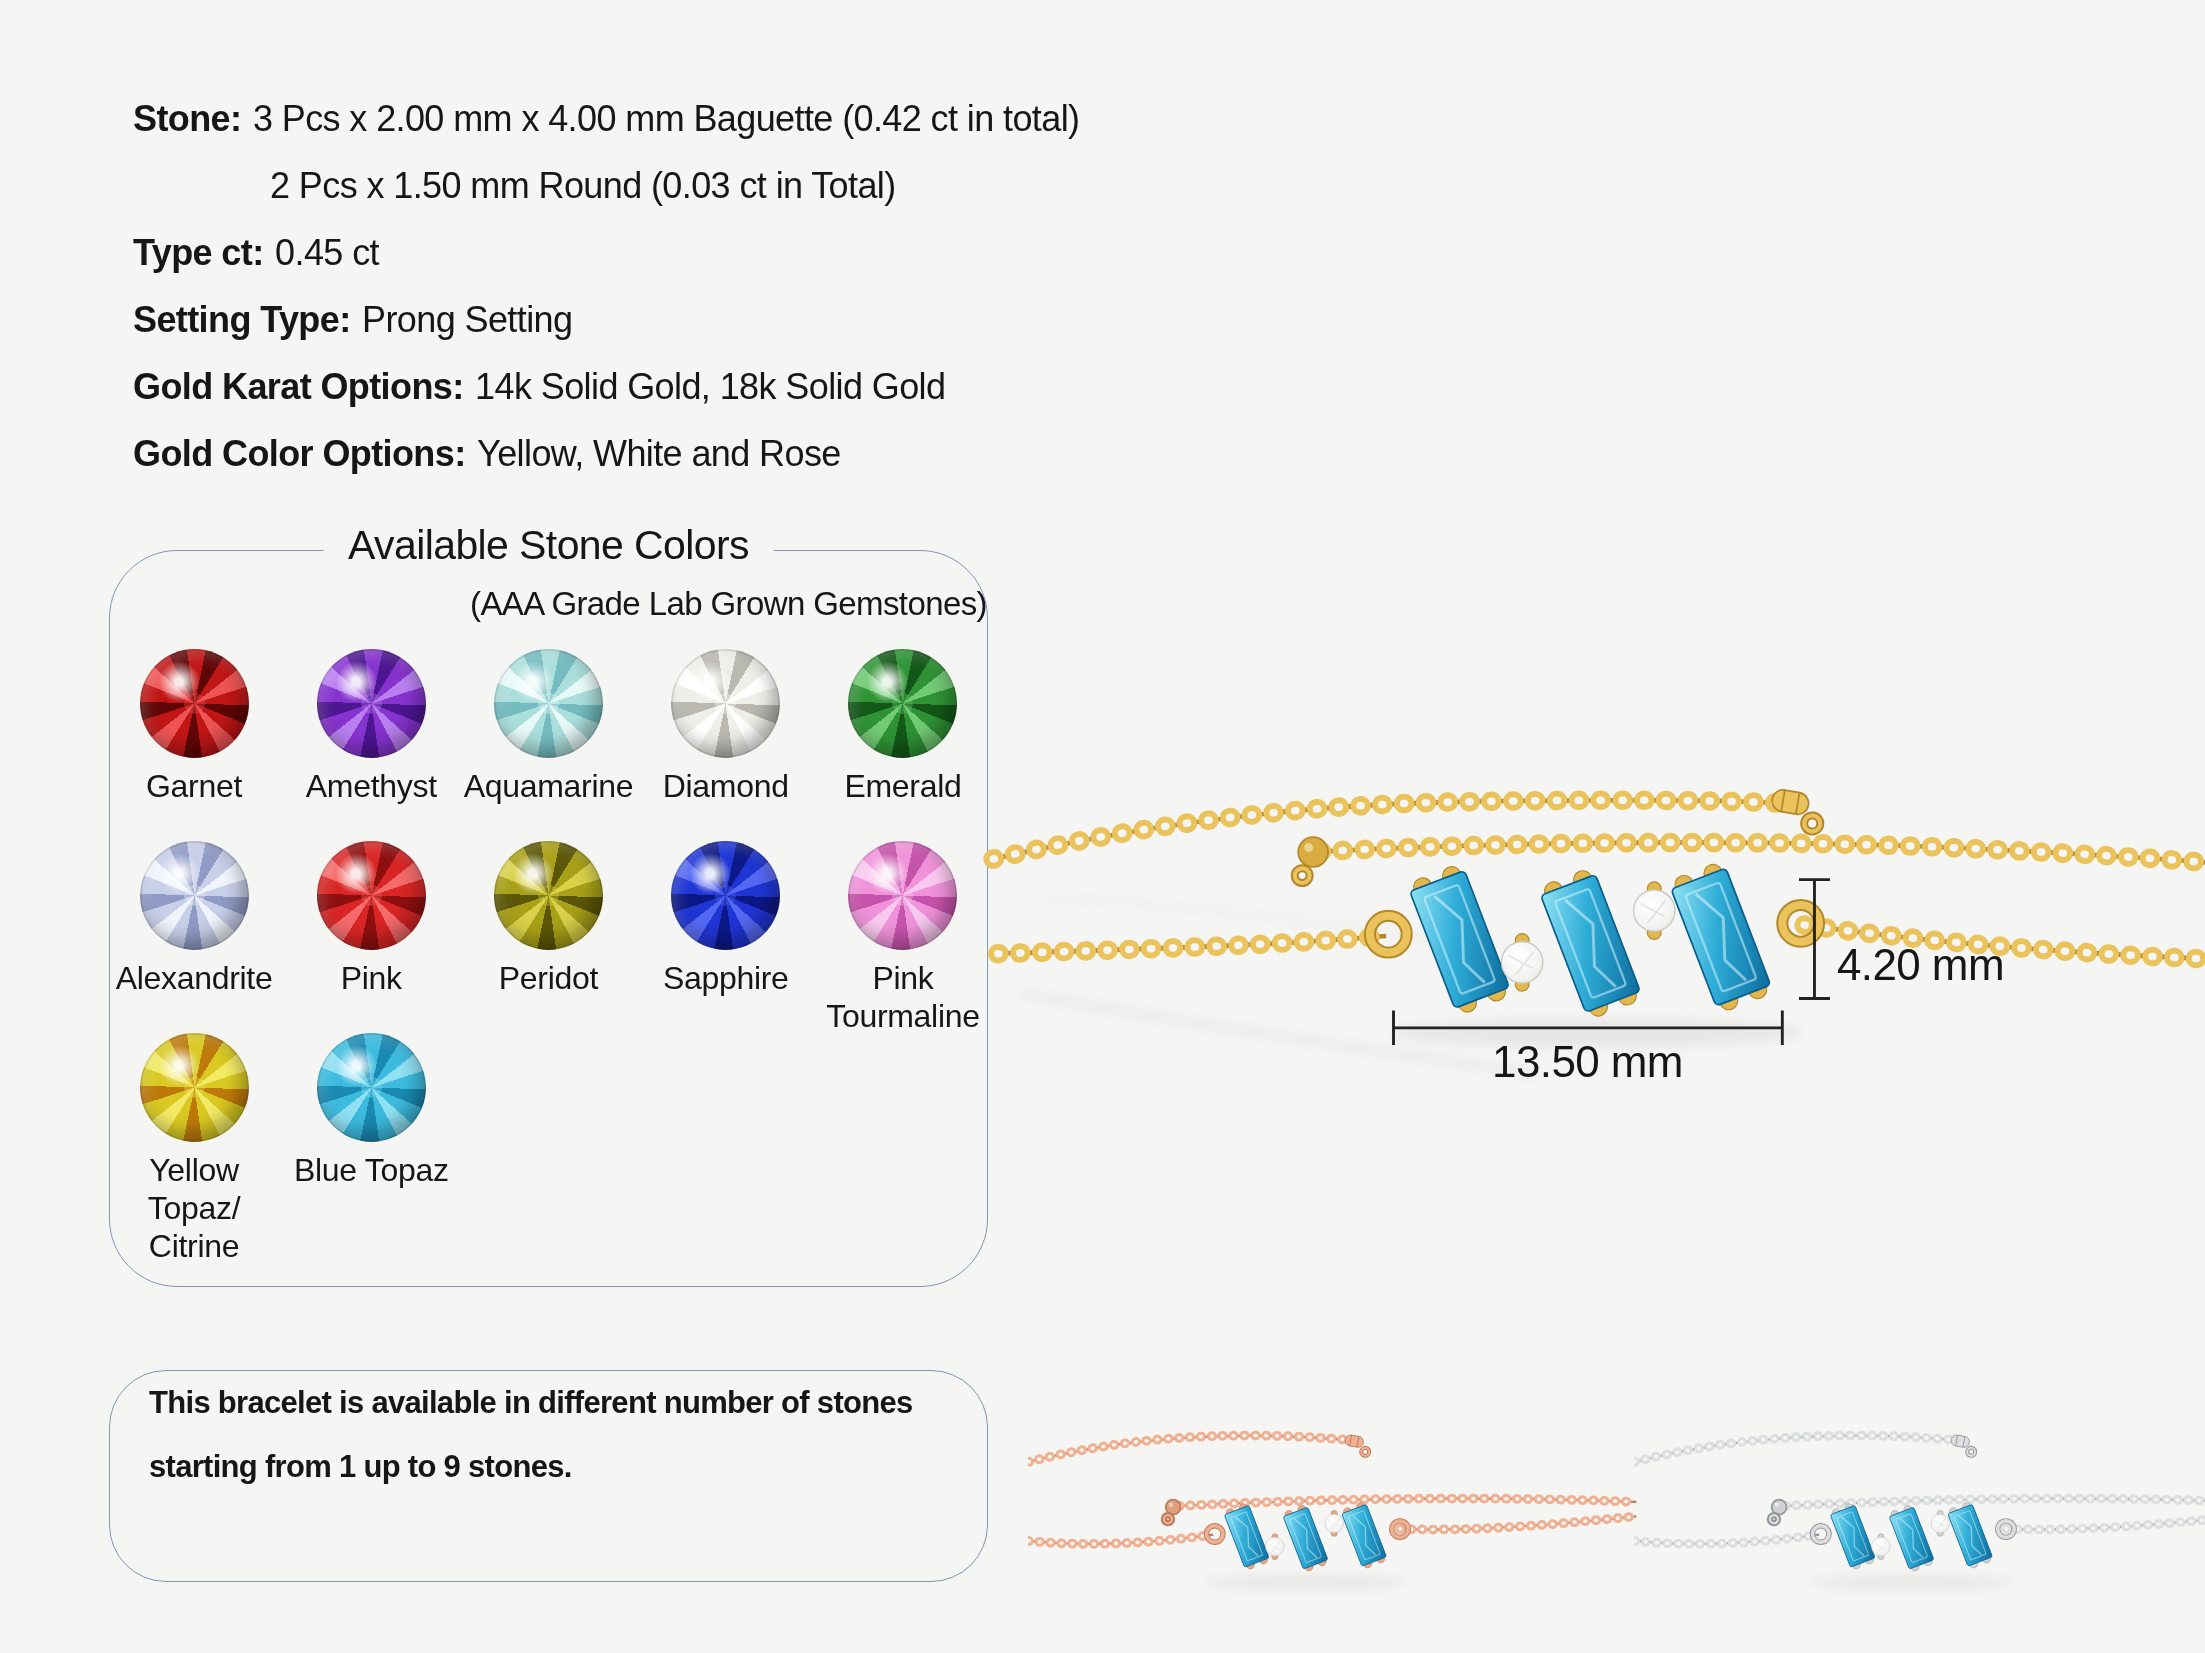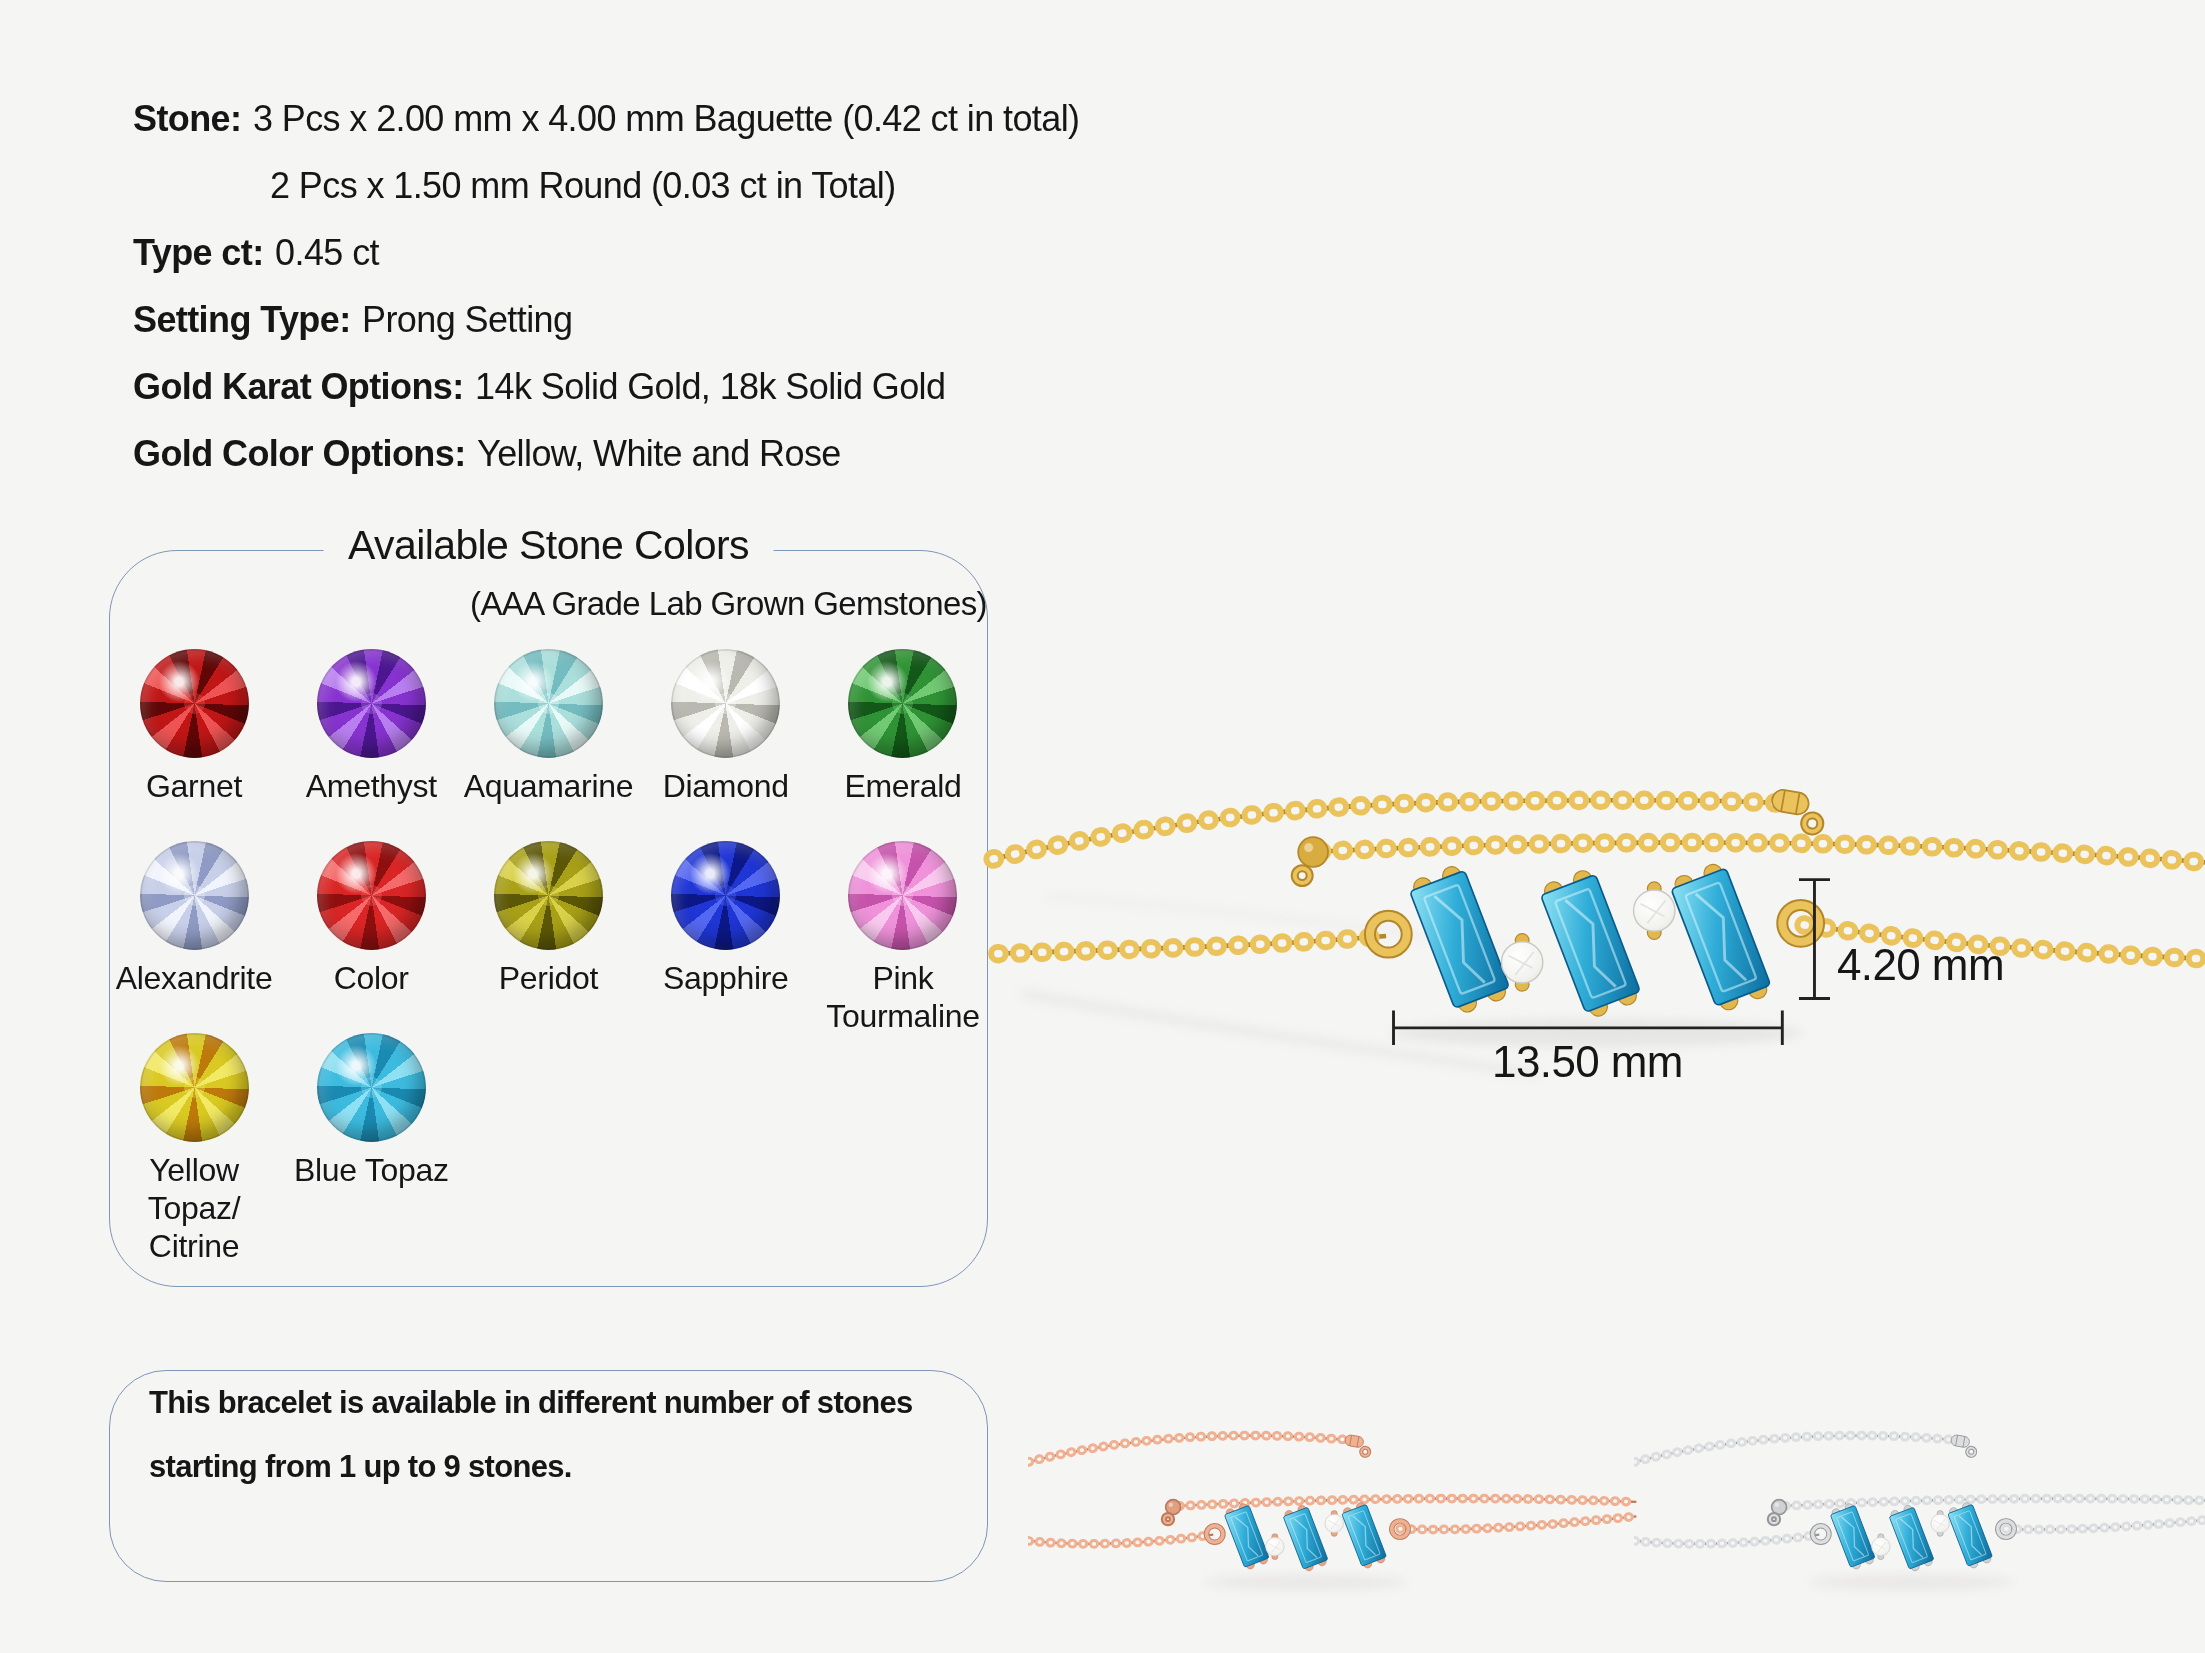--- a/index.html
+++ b/index.html
@@ -82,21 +82,21 @@
       <div class="cell">
           <div class="gem" style="background: radial-gradient(circle at 36% 30%, rgba(255, 255, 255, 0.9) 0px, rgba(255, 255, 255, 0.9) 4%, rgba(255, 255, 255, 0) 20%), radial-gradient(circle, rgba(114, 202, 116, 0.333) 0px, rgba(114, 202, 116, 0.333) 13%, rgba(0, 0, 0, 0) 14%), conic-gradient(from 12deg, rgb(19, 88, 24) 0deg, rgb(19, 88, 24) 20deg, rgb(47, 147, 53) 20deg, rgb(47, 147, 53) 40deg, rgb(114, 202, 116) 40deg, rgb(114, 202, 116) 60deg, rgb(47, 147, 53) 60deg, rgb(47, 147, 53) 80deg, rgb(19, 88, 24) 80deg, rgb(19, 88, 24) 100deg, rgb(47, 147, 53) 100deg, rgb(47, 147, 53) 120deg, rgb(114, 202, 116) 120deg, rgb(114, 202, 116) 140deg, rgb(47, 147, 53) 140deg, rgb(47, 147, 53) 160deg, rgb(19, 88, 24) 160deg, rgb(19, 88, 24) 180deg, rgb(47, 147, 53) 180deg, rgb(47, 147, 53) 200deg, rgb(114, 202, 116) 200deg, rgb(114, 202, 116) 220deg, rgb(47, 147, 53) 220deg, rgb(47, 147, 53) 240deg, rgb(19, 88, 24) 240deg, rgb(19, 88, 24) 260deg, rgb(47, 147, 53) 260deg, rgb(47, 147, 53) 280deg, rgb(114, 202, 116) 280deg, rgb(114, 202, 116) 300deg, rgb(47, 147, 53) 300deg, rgb(47, 147, 53) 320deg, rgb(19, 88, 24) 320deg, rgb(19, 88, 24) 340deg, rgb(47, 147, 53) 340deg, rgb(47, 147, 53) 360deg);"></div>
           <div class="gname">Emerald</div>
         </div>
       <div class="cell">
           <div class="gem" style="background: radial-gradient(circle at 36% 30%, rgba(255, 255, 255, 0.9) 0px, rgba(255, 255, 255, 0.9) 4%, rgba(255, 255, 255, 0) 20%), radial-gradient(circle, rgba(241, 244, 252, 0.333) 0px, rgba(241, 244, 252, 0.333) 13%, rgba(0, 0, 0, 0) 14%), conic-gradient(from 12deg, rgb(143, 155, 196) 0deg, rgb(143, 155, 196) 20deg, rgb(199, 207, 233) 20deg, rgb(199, 207, 233) 40deg, rgb(241, 244, 252) 40deg, rgb(241, 244, 252) 60deg, rgb(199, 207, 233) 60deg, rgb(199, 207, 233) 80deg, rgb(143, 155, 196) 80deg, rgb(143, 155, 196) 100deg, rgb(199, 207, 233) 100deg, rgb(199, 207, 233) 120deg, rgb(241, 244, 252) 120deg, rgb(241, 244, 252) 140deg, rgb(199, 207, 233) 140deg, rgb(199, 207, 233) 160deg, rgb(143, 155, 196) 160deg, rgb(143, 155, 196) 180deg, rgb(199, 207, 233) 180deg, rgb(199, 207, 233) 200deg, rgb(241, 244, 252) 200deg, rgb(241, 244, 252) 220deg, rgb(199, 207, 233) 220deg, rgb(199, 207, 233) 240deg, rgb(143, 155, 196) 240deg, rgb(143, 155, 196) 260deg, rgb(199, 207, 233) 260deg, rgb(199, 207, 233) 280deg, rgb(241, 244, 252) 280deg, rgb(241, 244, 252) 300deg, rgb(199, 207, 233) 300deg, rgb(199, 207, 233) 320deg, rgb(143, 155, 196) 320deg, rgb(143, 155, 196) 340deg, rgb(199, 207, 233) 340deg, rgb(199, 207, 233) 360deg);"></div>
           <div class="gname">Alexandrite</div>
         </div>
       <div class="cell">
           <div class="gem" style="background: radial-gradient(circle at 36% 30%, rgba(255, 255, 255, 0.9) 0px, rgba(255, 255, 255, 0.9) 4%, rgba(255, 255, 255, 0) 20%), radial-gradient(circle, rgba(245, 106, 106, 0.333) 0px, rgba(245, 106, 106, 0.333) 13%, rgba(0, 0, 0, 0) 14%), conic-gradient(from 12deg, rgb(143, 15, 15) 0deg, rgb(143, 15, 15) 20deg, rgb(217, 37, 37) 20deg, rgb(217, 37, 37) 40deg, rgb(245, 106, 106) 40deg, rgb(245, 106, 106) 60deg, rgb(217, 37, 37) 60deg, rgb(217, 37, 37) 80deg, rgb(143, 15, 15) 80deg, rgb(143, 15, 15) 100deg, rgb(217, 37, 37) 100deg, rgb(217, 37, 37) 120deg, rgb(245, 106, 106) 120deg, rgb(245, 106, 106) 140deg, rgb(217, 37, 37) 140deg, rgb(217, 37, 37) 160deg, rgb(143, 15, 15) 160deg, rgb(143, 15, 15) 180deg, rgb(217, 37, 37) 180deg, rgb(217, 37, 37) 200deg, rgb(245, 106, 106) 200deg, rgb(245, 106, 106) 220deg, rgb(217, 37, 37) 220deg, rgb(217, 37, 37) 240deg, rgb(143, 15, 15) 240deg, rgb(143, 15, 15) 260deg, rgb(217, 37, 37) 260deg, rgb(217, 37, 37) 280deg, rgb(245, 106, 106) 280deg, rgb(245, 106, 106) 300deg, rgb(217, 37, 37) 300deg, rgb(217, 37, 37) 320deg, rgb(143, 15, 15) 320deg, rgb(143, 15, 15) 340deg, rgb(217, 37, 37) 340deg, rgb(217, 37, 37) 360deg);"></div>
-          <div class="gname">Color</div>
+          <div class="gname">Pink</div>
         </div>
       <div class="cell">
           <div class="gem" style="background: radial-gradient(circle at 36% 30%, rgba(255, 255, 255, 0.9) 0px, rgba(255, 255, 255, 0.9) 4%, rgba(255, 255, 255, 0) 20%), radial-gradient(circle, rgba(217, 209, 74, 0.333) 0px, rgba(217, 209, 74, 0.333) 13%, rgba(0, 0, 0, 0) 14%), conic-gradient(from 12deg, rgb(92, 87, 6) 0deg, rgb(92, 87, 6) 20deg, rgb(168, 160, 23) 20deg, rgb(168, 160, 23) 40deg, rgb(217, 209, 74) 40deg, rgb(217, 209, 74) 60deg, rgb(168, 160, 23) 60deg, rgb(168, 160, 23) 80deg, rgb(92, 87, 6) 80deg, rgb(92, 87, 6) 100deg, rgb(168, 160, 23) 100deg, rgb(168, 160, 23) 120deg, rgb(217, 209, 74) 120deg, rgb(217, 209, 74) 140deg, rgb(168, 160, 23) 140deg, rgb(168, 160, 23) 160deg, rgb(92, 87, 6) 160deg, rgb(92, 87, 6) 180deg, rgb(168, 160, 23) 180deg, rgb(168, 160, 23) 200deg, rgb(217, 209, 74) 200deg, rgb(217, 209, 74) 220deg, rgb(168, 160, 23) 220deg, rgb(168, 160, 23) 240deg, rgb(92, 87, 6) 240deg, rgb(92, 87, 6) 260deg, rgb(168, 160, 23) 260deg, rgb(168, 160, 23) 280deg, rgb(217, 209, 74) 280deg, rgb(217, 209, 74) 300deg, rgb(168, 160, 23) 300deg, rgb(168, 160, 23) 320deg, rgb(92, 87, 6) 320deg, rgb(92, 87, 6) 340deg, rgb(168, 160, 23) 340deg, rgb(168, 160, 23) 360deg);"></div>
           <div class="gname">Peridot</div>
         </div>
       <div class="cell">
           <div class="gem" style="background: radial-gradient(circle at 36% 30%, rgba(255, 255, 255, 0.9) 0px, rgba(255, 255, 255, 0.9) 4%, rgba(255, 255, 255, 0) 20%), radial-gradient(circle, rgba(85, 104, 242, 0.333) 0px, rgba(85, 104, 242, 0.333) 13%, rgba(0, 0, 0, 0) 14%), conic-gradient(from 12deg, rgb(12, 24, 135) 0deg, rgb(12, 24, 135) 20deg, rgb(31, 53, 212) 20deg, rgb(31, 53, 212) 40deg, rgb(85, 104, 242) 40deg, rgb(85, 104, 242) 60deg, rgb(31, 53, 212) 60deg, rgb(31, 53, 212) 80deg, rgb(12, 24, 135) 80deg, rgb(12, 24, 135) 100deg, rgb(31, 53, 212) 100deg, rgb(31, 53, 212) 120deg, rgb(85, 104, 242) 120deg, rgb(85, 104, 242) 140deg, rgb(31, 53, 212) 140deg, rgb(31, 53, 212) 160deg, rgb(12, 24, 135) 160deg, rgb(12, 24, 135) 180deg, rgb(31, 53, 212) 180deg, rgb(31, 53, 212) 200deg, rgb(85, 104, 242) 200deg, rgb(85, 104, 242) 220deg, rgb(31, 53, 212) 220deg, rgb(31, 53, 212) 240deg, rgb(12, 24, 135) 240deg, rgb(12, 24, 135) 260deg, rgb(31, 53, 212) 260deg, rgb(31, 53, 212) 280deg, rgb(85, 104, 242) 280deg, rgb(85, 104, 242) 300deg, rgb(31, 53, 212) 300deg, rgb(31, 53, 212) 320deg, rgb(12, 24, 135) 320deg, rgb(12, 24, 135) 340deg, rgb(31, 53, 212) 340deg, rgb(31, 53, 212) 360deg);"></div>
           <div class="gname">Sapphire</div>
         </div>
       <div class="cell">

